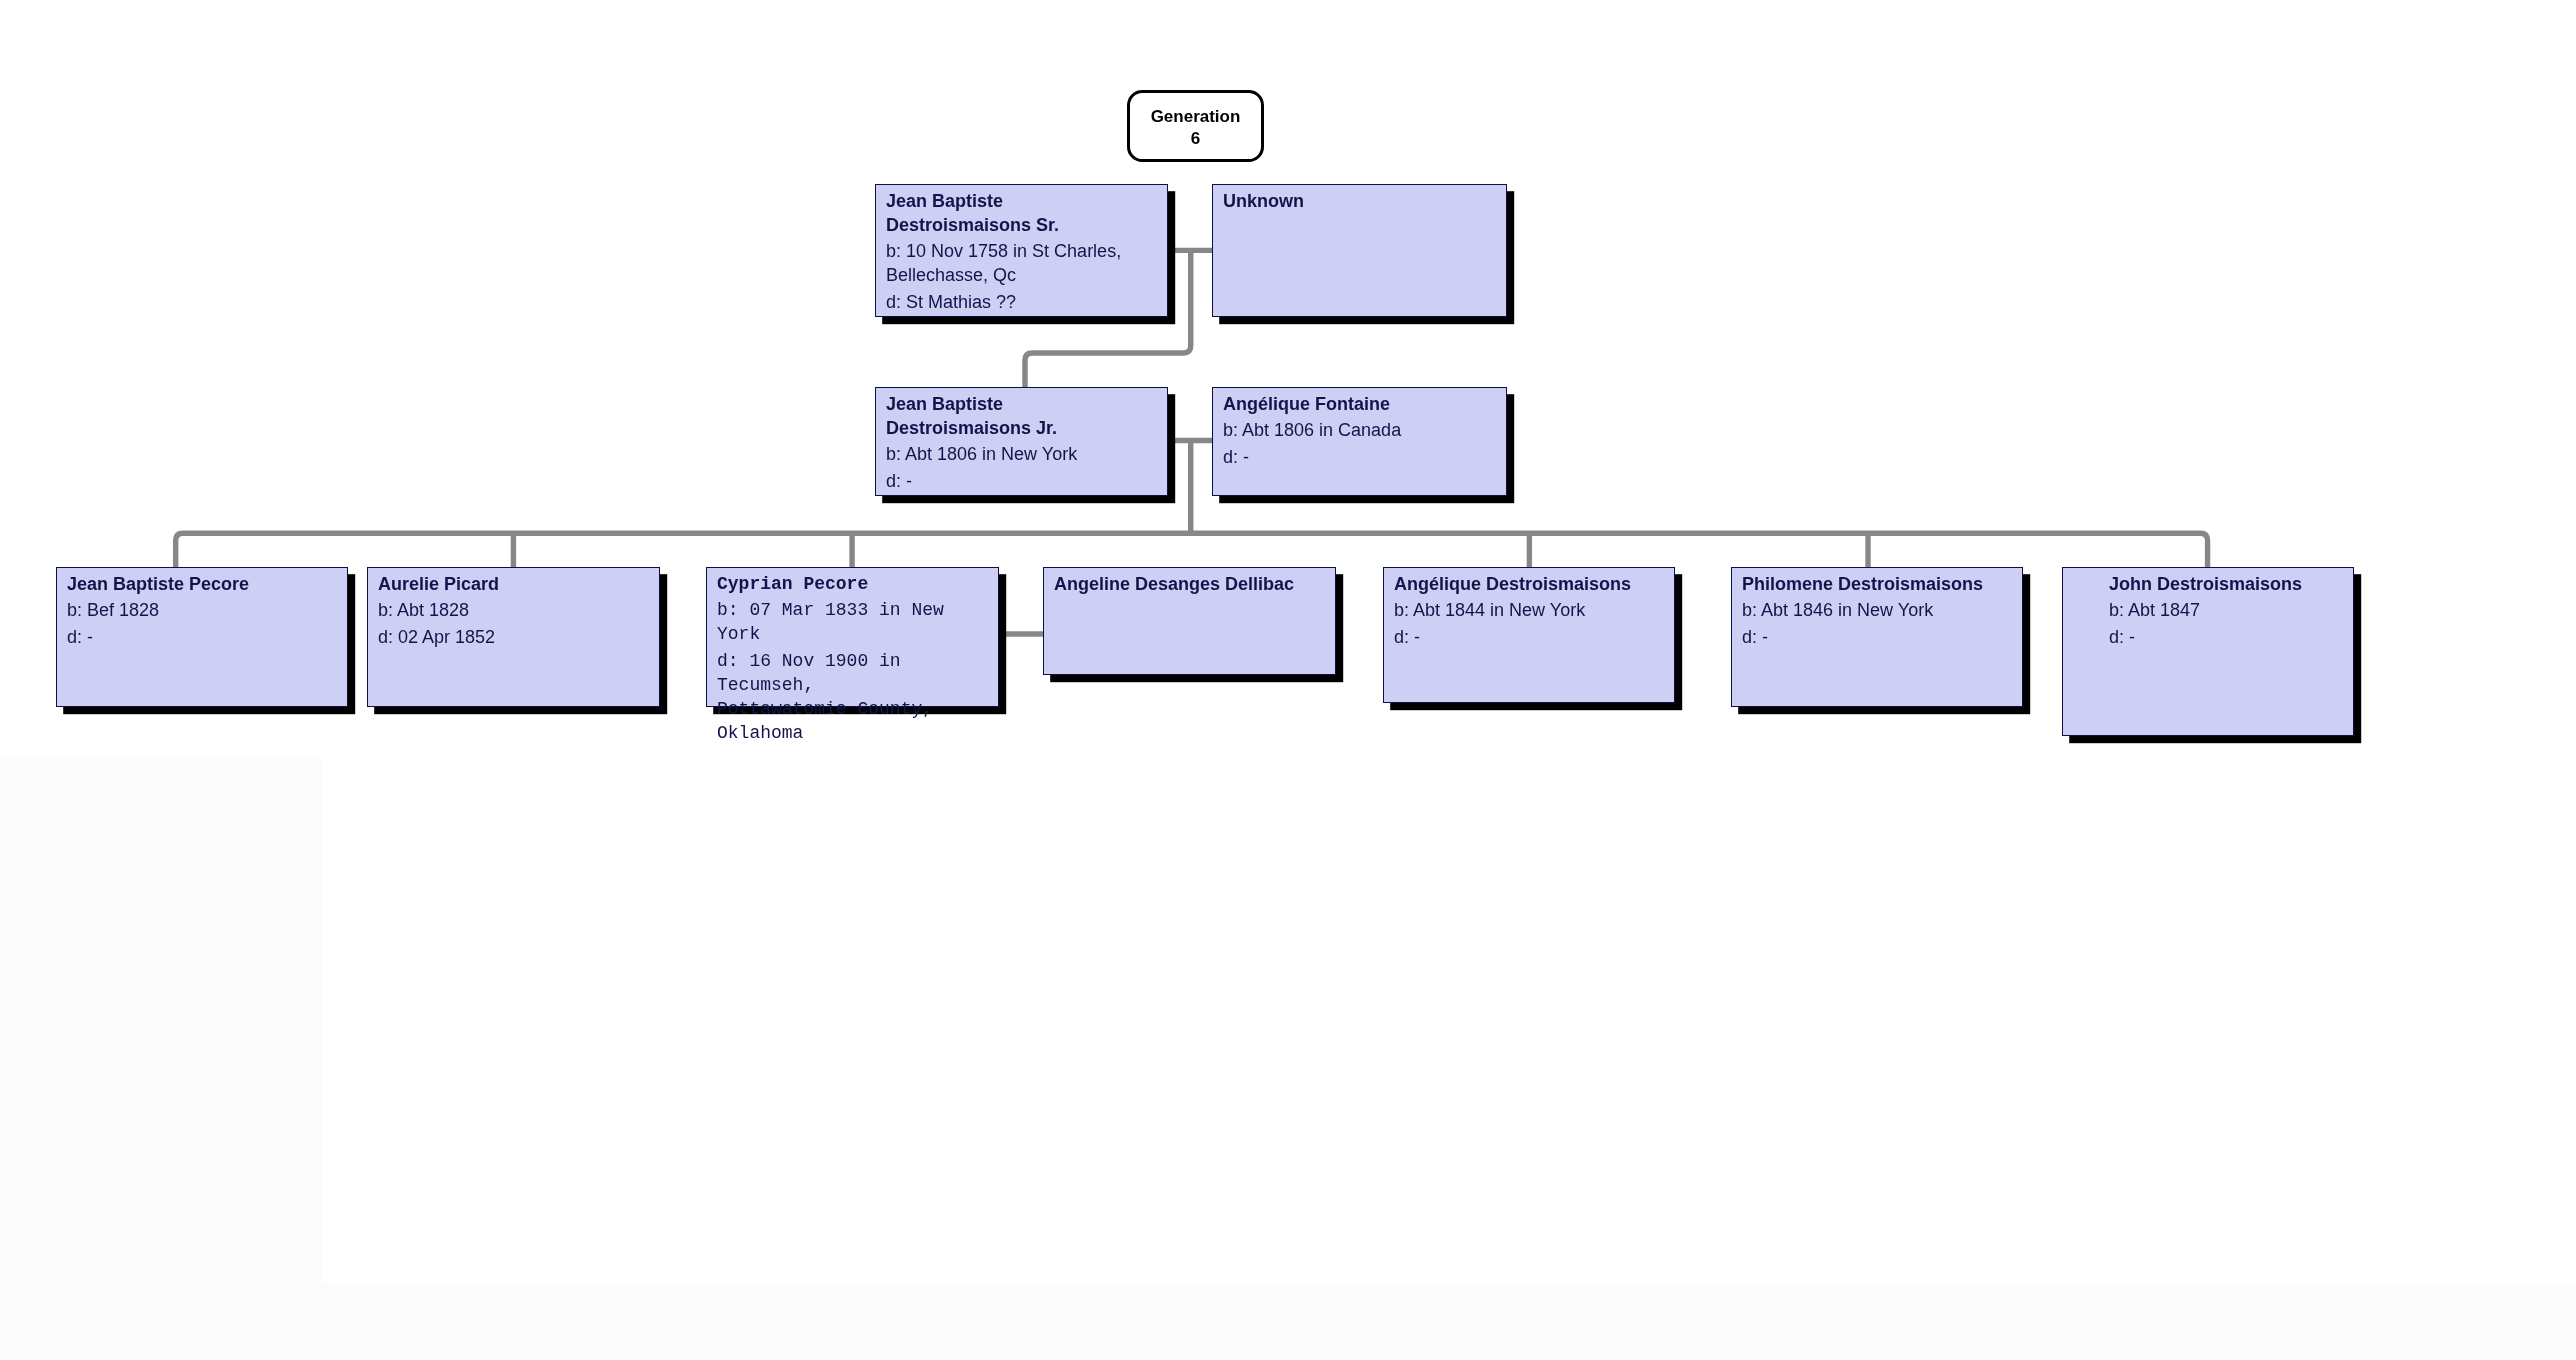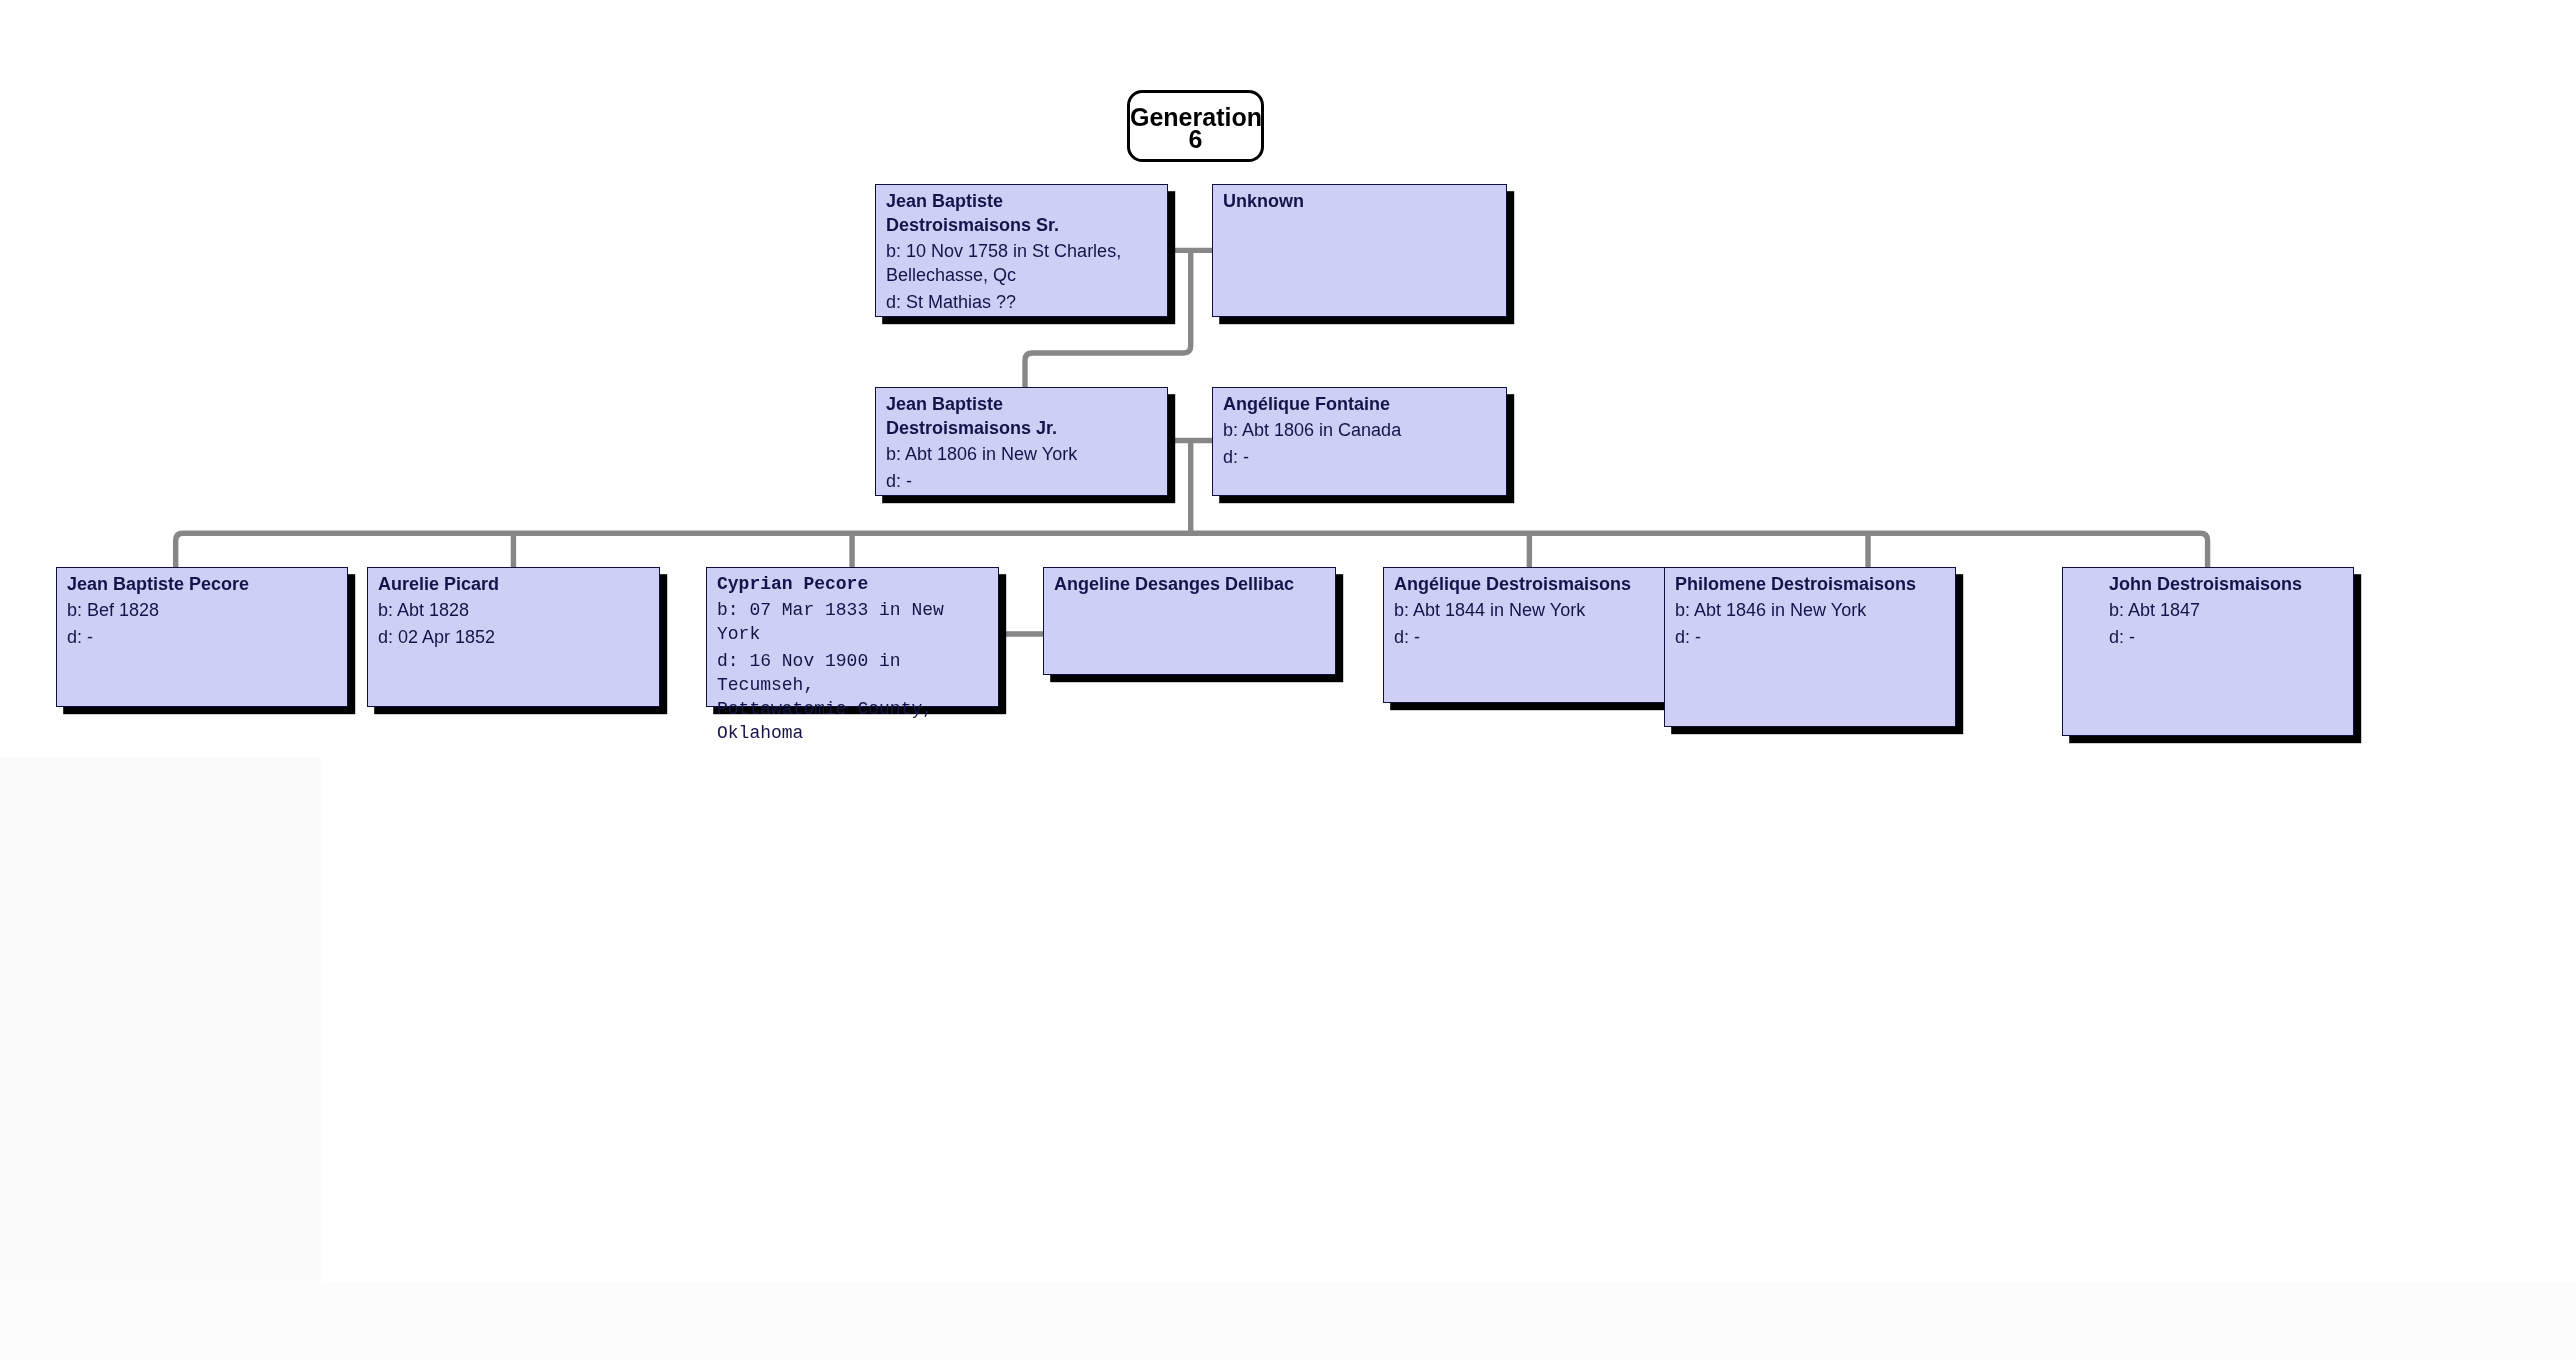--- a/index.html
+++ b/index.html
@@ -45,37 +45,37 @@
   
   .genbox {
     position: absolute;
     z-index: 2;
     left: 1127px; top: 90px; width: 137px; height: 72px;
     background: var(--gen-fill);
     border: 3.6px solid var(--gen-border);
     border-radius: 15.3px;
     color: #000;
     font-weight: bold;
-    font-size: 25px;
+    font-size: 17px;
     line-height: 22.5px;
     text-align: center;
     padding-top: 12.6px;
   }
 
   
   .p0  { left: 875px;  top: 184px; width: 293px; height: 133px; }
   .p1  { left: 1212px; top: 184px; width: 295px; height: 133px; }
   .p2  { left: 875px;  top: 387px; width: 293px; height: 109px; }
   .p3  { left: 1212px; top: 387px; width: 295px; height: 109px; }
   .p4  { left: 30px;   top: 567px; width: 292px; height: 140px; margin-left: 26px; }
   .p5  { left: 367px;  top: 567px; width: 293px; height: 140px; }
   .p6  { left: 706px;  top: 567px; width: 293px; height: 140px; font-family: Liberation Mono, monospace; }
   .p7  { left: 1043px; top: 567px; width: 293px; height: 108px; }
   .p8  { left: 1383px; top: 567px; width: 292px; height: 136px; }
-  .p9  { left: 1664px; top: 567px; width: 292px; height: 160px; }
+  .p9  { left: 1731px; top: 567px; width: 292px; height: 140px; }
   .p10 { left: 2062px; top: 567px; width: 292px; height: 169px; padding-left: 46px; }
 </style>
 </head>
 <body>
 
 <div class="bg-left"></div>
 <div class="bg-bottom"></div>
 
 <svg class="connectors" width="2576" height="1360" viewBox="0 0 2860 1510">
   <path d="M1299 278 H1348"></path>

